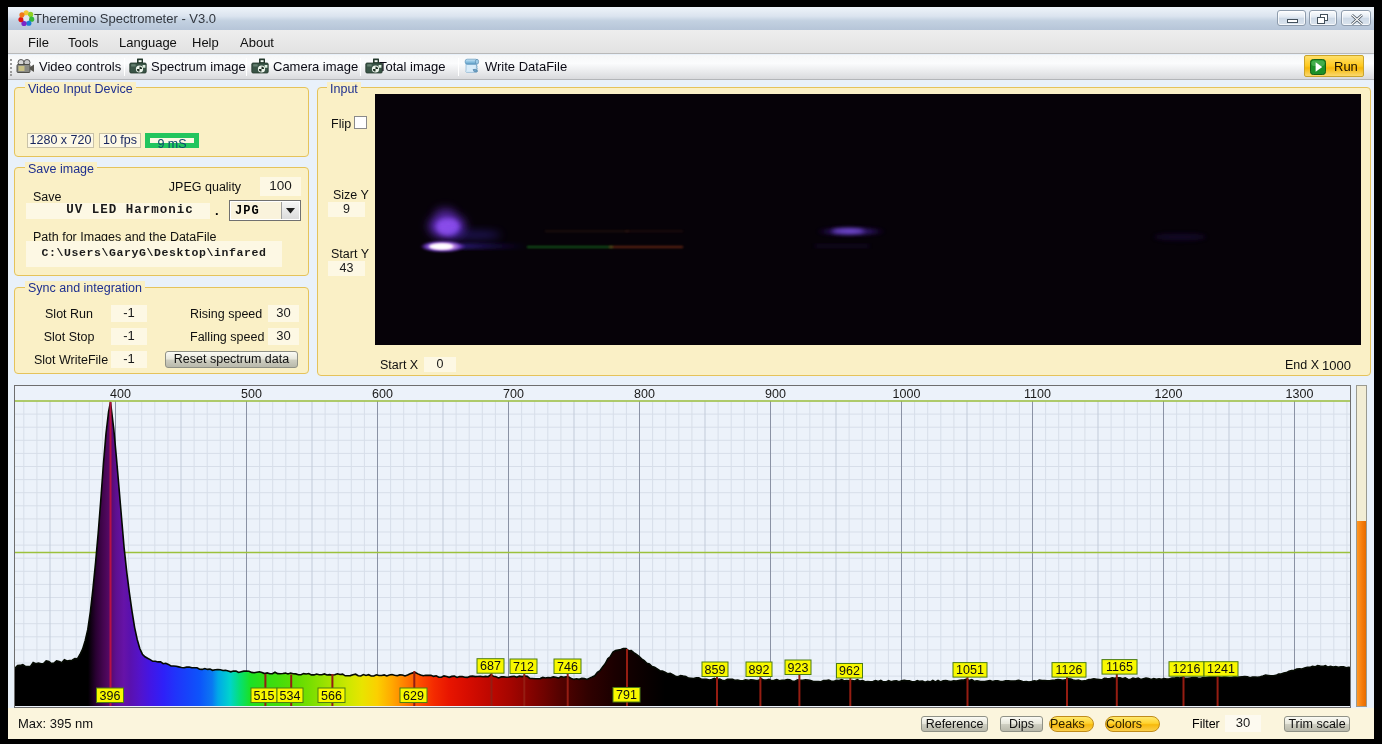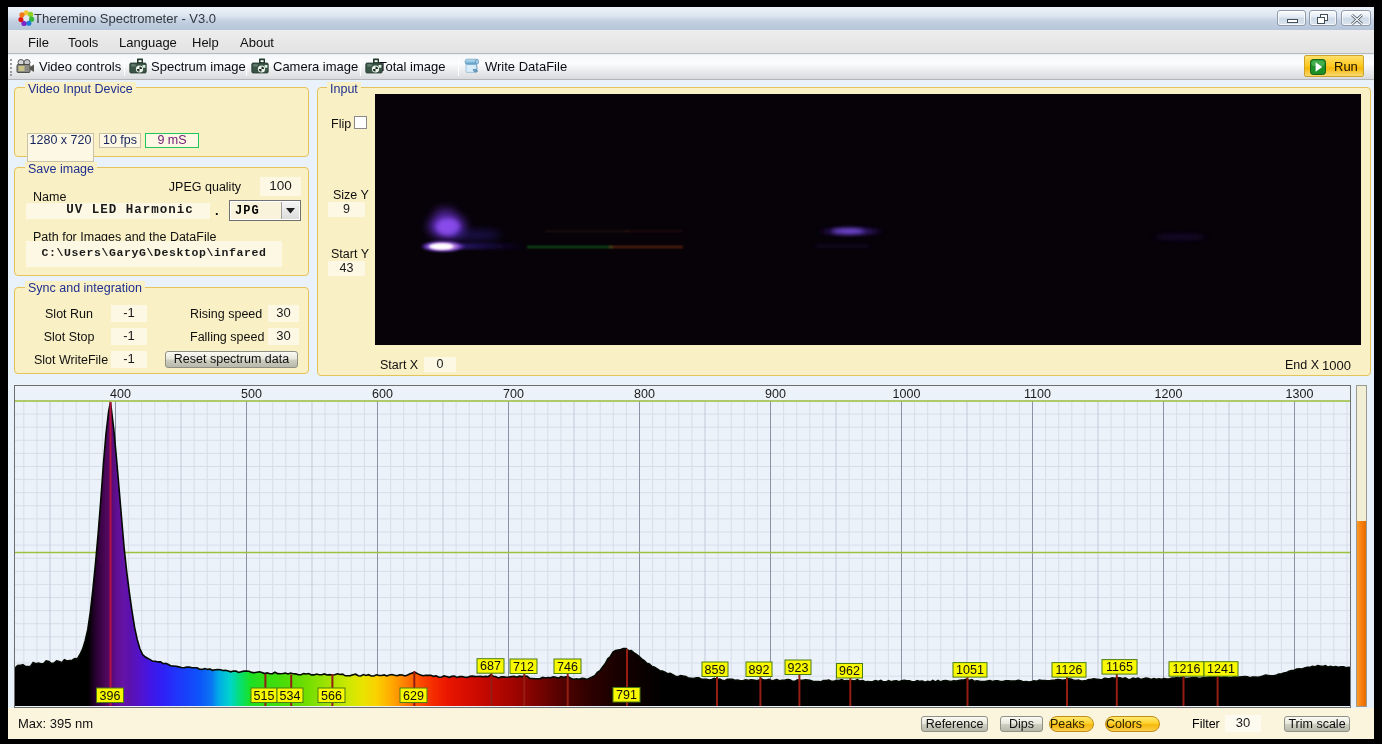--- a/index.html
+++ b/index.html
@@ -131,29 +131,29 @@
 <rect x="0.5" y="0.5" width="16" height="16" rx="3" fill="#1d9128" stroke="#0d5a14" stroke-width="1"></rect>
 <rect x="1.5" y="1.5" width="14" height="6" rx="3" fill="#4fb455" opacity="0.8"></rect>
 <path d="M6,3.5 L13,8.5 L6,13.5 Z" fill="#fff"></path>
 </svg>
 <span class="abs" style="left:29px;top:3px;font-size:13px;color:#1a1000">Run</span>
 </div>
 </div>
 
 <div class="grp" style="left:6px;top:80px;width:295px;height:70px"></div>
 <span class="leg" style="left:17px;top:75px">Video Input Device</span>
-<div class="tb" style="left:19px;top:126px;width:67px;height:29px;border:1px solid #c9c2a8;font-size:12.5px;color:#16245e;line-height:13px">1280 x 720</div>
+<div class="tb" style="left:19px;top:126px;width:67px;height:15px;border:1px solid #c9c2a8;font-size:12.5px;color:#16245e;line-height:13px">1280 x 720</div>
 <div class="tb" style="left:91px;top:126px;width:42px;height:15px;border:1px solid #c9c2a8;font-size:12.5px;color:#16245e;line-height:13px">10 fps</div>
-<div class="tb" style="left:137px;top:126px;width:54px;height:15px;border:1px solid #22c55e;font-size:12.5px;color:#701a75;line-height:13px">9 mS</div>
+<div class="tb" style="left:137px;top:126px;width:54px;height:15px;border:5px solid #22c55e;font-size:12.5px;color:#0c4a6e;line-height:13px">9 mS</div>
 
 <div class="grp" style="left:6px;top:160px;width:295px;height:109px"></div>
 <span class="leg" style="left:17px;top:155px">Save image</span>
 <div class="rlbl" style="left:147px;top:173px;width:100px">JPEG quality</div>
 <div class="tb" style="left:252px;top:170px;width:41px;height:19px;font-size:13.5px;line-height:18px">100</div>
-<span class="lbl" style="left:25px;top:183px">Name</span>
+<span class="lbl" style="left:25px;top:183px">Save</span>
 <div class="tb mono" style="left:18px;top:196px;width:184px;height:16px;line-height:15px;text-indent:24px">UV LED Harmonic</div>
 <span class="abs" style="left:207px;top:196px;font-size:13px;font-weight:bold">.</span>
 <div class="abs" style="left:221px;top:193px;width:72px;height:21px;background:#faf3dc;border:1px solid #707070;box-shadow:inset 0 0 0 1px #fff">
  <span class="abs mono" style="left:5px;top:3px;background:transparent;font-size:12px">JPG</span>
  <div class="abs" style="right:1px;top:1px;width:18px;height:17px;background:linear-gradient(#f4f4f4,#dcdcdc);border-left:1px solid #a0a0a0">
   <svg class="abs" style="left:4px;top:6px" width="10" height="6">
           <path d="M0,0 h9 l-4.5,5.5 Z" fill="#202020"></path>
         </svg>
       </div>
 </div>

